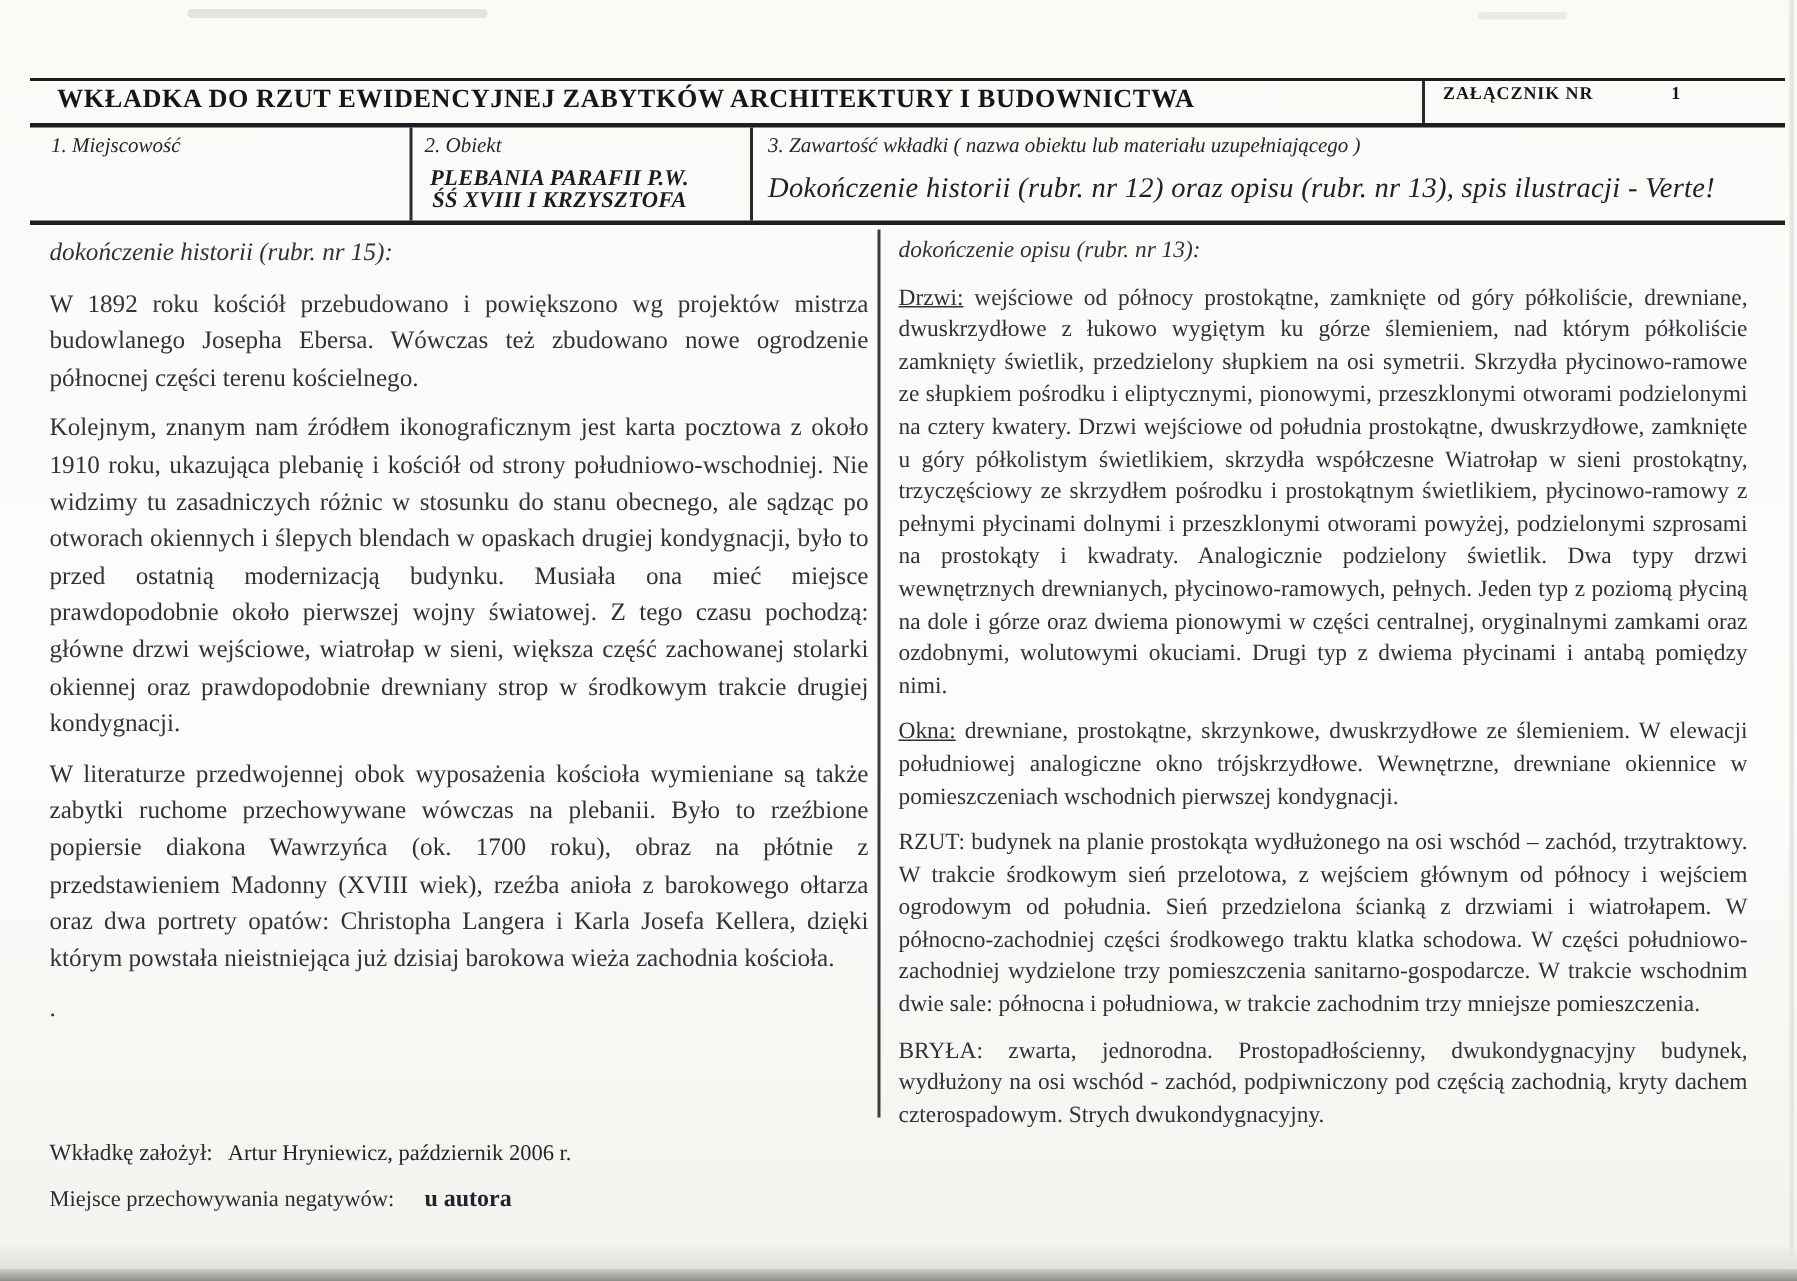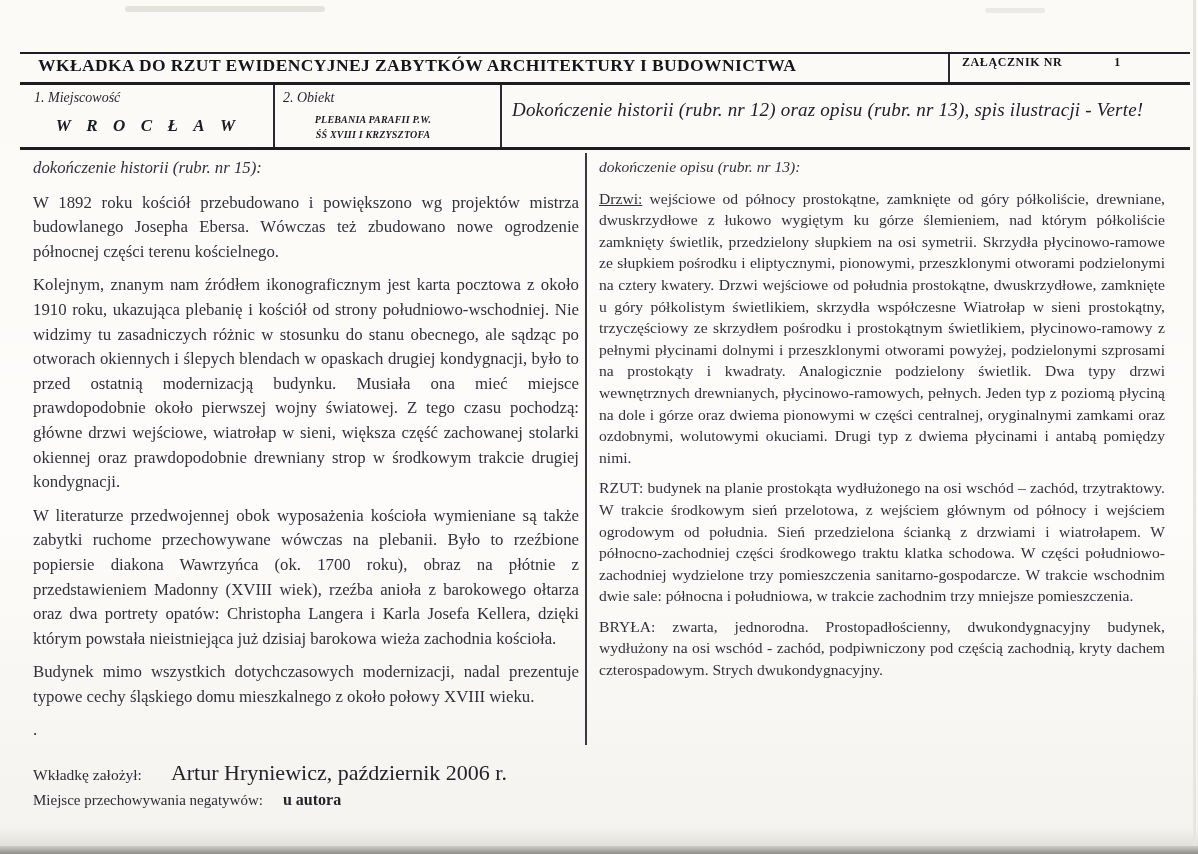--- a/index.html
+++ b/index.html
@@ -38,87 +38,87 @@
   .field-label{font-size:14px;color:#26262e;}
   .cell{position:absolute;top:85px;height:62px;box-sizing:border-box;padding:5px 10px 0 14px;font-style:italic;}
   .cell-1{left:20px;width:253px;}
   .cell-2{left:273px;width:200px;padding-left:10px;}
   .cell-3{left:500px;width:690px;padding-left:12px;}
   .locality-value{
     text-align:center;margin-top:10px;font-size:17px;font-weight:bold;
     letter-spacing:6px;color:#1b1b22;
   }
   .object-value{
-    text-align:center;margin-top:6px;font-size:10px;font-weight:bold;
+    text-align:center;margin-top:6px;font-size:15px;font-weight:bold;
     line-height:15px;color:#1b1b22;letter-spacing:0.2px;
   }
   .content-value{
     margin-top:9px;font-size:19px;color:#21212a;letter-spacing:0.2px;
   }
 
   .col{position:absolute;top:156px;color:#31313c;}
   .col-left{left:33px;width:546px;font-size:16.8px;line-height:24.6px;}
   .col-right{left:599px;width:566px;font-size:15.6px;line-height:21.6px;}
   .col p{margin:0 0 9px 0;text-align:justify;}
   .col .hd{font-style:italic;text-align:left;margin-bottom:10px;}
   .lead-underline{text-decoration:underline;}
 
   .footer-line{position:absolute;color:#2c2c36;font-size:15.5px;white-space:nowrap;}
   .fl-1{left:33px;top:760px;}
-  .fl-1 .val{font-size:22px;margin-left:29px;color:#23232c;}
+  .fl-1 .val{font-size:15px;margin-left:10px;color:#23232c;}
   .fl-2{left:33px;top:791px;font-size:15px;}
   .fl-2 .val{font-size:16px;font-weight:bold;margin-left:20px;color:#23232c;}
 </style>
 </head>
 <body>
 
 <div class="sheet">
   <div class="smudge-top"></div>
   <div class="smudge-top2"></div>
 
   <div class="rule rule-thin" style="left:20px;top:52px;width:1170px;"></div>
   <div class="title">WKŁADKA DO RZUT EWIDENCYJNEJ ZABYTKÓW ARCHITEKTURY I BUDOWNICTWA</div>
   <div class="vline" style="left:948px;top:54px;height:28px;"></div>
   <div class="attachment">
     <span>ZAŁĄCZNIK NR</span><span class="num">1</span>
   </div>
   <div class="rule rule-thick" style="left:20px;top:82px;width:1170px;"></div>
 
   <div class="cell cell-1">
     <div class="field-label">1. Miejscowość</div>
-    <div class="locality-value">W R O C Ł A W</div>
   </div>
   <div class="vline" style="left:273px;top:85px;height:62px;"></div>
   <div class="cell cell-2">
     <div class="field-label">2. Obiekt</div>
     <div class="object-value">
       <div>PLEBANIA PARAFII P.W.</div>
       <div>ŚŚ XVIII I KRZYSZTOFA</div>
     </div>
   </div>
   <div class="vline" style="left:500px;top:85px;height:62px;"></div>
   <div class="cell cell-3">
+    <div class="field-label">3. Zawartość wkładki ( nazwa obiektu lub materiału uzupełniającego )</div>
     <div class="content-value">Dokończenie historii (rubr. nr 12) oraz opisu (rubr. nr 13), spis ilustracji - Verte!</div>
   </div>
   <div class="rule rule-thick" style="left:20px;top:147px;width:1170px;"></div>
 
   <div class="vline" style="left:585px;top:153px;height:592px;background:#3a3a42;"></div>
 
   <div class="col col-left">
     <p class="hd">dokończenie historii (rubr. nr 15):</p>
     <p>W 1892 roku kościół przebudowano i powiększono wg projektów mistrza budowlanego Josepha Ebersa. Wówczas też zbudowano nowe ogrodzenie północnej części terenu kościelnego.</p>
     <p>Kolejnym, znanym nam źródłem ikonograficznym jest karta pocztowa z około 1910 roku, ukazująca plebanię i kościół od strony południowo-wschodniej. Nie widzimy tu zasadniczych różnic w stosunku do stanu obecnego, ale sądząc po otworach okiennych i ślepych blendach w opaskach drugiej kondygnacji, było to przed ostatnią modernizacją budynku. Musiała ona mieć miejsce prawdopodobnie około pierwszej wojny światowej. Z tego czasu pochodzą: główne drzwi wejściowe, wiatrołap w sieni, większa część zachowanej stolarki okiennej oraz prawdopodobnie drewniany strop w środkowym trakcie drugiej kondygnacji.</p>
     <p>W literaturze przedwojennej obok wyposażenia kościoła wymieniane są także zabytki ruchome przechowywane wówczas na plebanii. Było to rzeźbione popiersie diakona Wawrzyńca (ok. 1700 roku), obraz na płótnie z przedstawieniem Madonny (XVIII wiek), rzeźba anioła z barokowego ołtarza oraz dwa portrety opatów: Christopha Langera i Karla Josefa Kellera, dzięki którym powstała nieistniejąca już dzisiaj barokowa wieża zachodnia kościoła.</p>
-    <p>Budynek mimo wszystkich dotychczasowych modernizacji, nadal prezentuje typowe cechy śląskiego domu mieszkalnego z około połowy XVIII wieku.</p>
     <p>.</p>
   </div>
 
   <div class="col col-right">
     <p class="hd">dokończenie opisu (rubr. nr 13):</p>
     <p><span class="lead-underline">Drzwi:</span><span> wejściowe od północy prostokątne, zamknięte od góry półkoliście, drewniane, dwuskrzydłowe z łukowo wygiętym ku górze ślemieniem, nad którym półkoliście zamknięty świetlik, przedzielony słupkiem na osi symetrii. Skrzydła płycinowo-ramowe ze słupkiem pośrodku i eliptycznymi, pionowymi, przeszklonymi otworami podzielonymi na cztery kwatery. Drzwi wejściowe od południa prostokątne, dwuskrzydłowe, zamknięte u góry półkolistym świetlikiem, skrzydła współczesne Wiatrołap w sieni prostokątny, trzyczęściowy ze skrzydłem pośrodku i prostokątnym świetlikiem, płycinowo-ramowy z pełnymi płycinami dolnymi i przeszklonymi otworami powyżej, podzielonymi szprosami na prostokąty i kwadraty. Analogicznie podzielony świetlik. Dwa typy drzwi wewnętrznych drewnianych, płycinowo-ramowych, pełnych. Jeden typ z poziomą płyciną na dole i górze oraz dwiema pionowymi w części centralnej, oryginalnymi zamkami oraz ozdobnymi, wolutowymi okuciami. Drugi typ z dwiema płycinami i antabą pomiędzy nimi.</span></p>
+    <p><span class="lead-underline">Okna:</span><span> drewniane, prostokątne, skrzynkowe, dwuskrzydłowe ze ślemieniem. W elewacji południowej analogiczne okno trójskrzydłowe. Wewnętrzne, drewniane okiennice w pomieszczeniach wschodnich pierwszej kondygnacji.</span></p>
     <p>RZUT: budynek na planie prostokąta wydłużonego na osi wschód – zachód, trzytraktowy. W trakcie środkowym sień przelotowa, z wejściem głównym od północy i wejściem ogrodowym od południa. Sień przedzielona ścianką z drzwiami i wiatrołapem. W północno-zachodniej części środkowego traktu klatka schodowa. W części południowo-zachodniej wydzielone trzy pomieszczenia sanitarno-gospodarcze. W trakcie wschodnim dwie sale: północna i południowa, w trakcie zachodnim trzy mniejsze pomieszczenia.</p>
     <p>BRYŁA: zwarta, jednorodna. Prostopadłościenny, dwukondygnacyjny budynek, wydłużony na osi wschód - zachód, podpiwniczony pod częścią zachodnią, kryty dachem czterospadowym. Strych dwukondygnacyjny.</p>
   </div>
 
   <div class="footer-line fl-1">
     <span>Wkładkę założył:</span><span class="val">Artur Hryniewicz, październik 2006 r.</span>
   </div>
   <div class="footer-line fl-2">
     <span>Miejsce przechowywania negatywów:</span><span class="val">u autora</span>
   </div>

